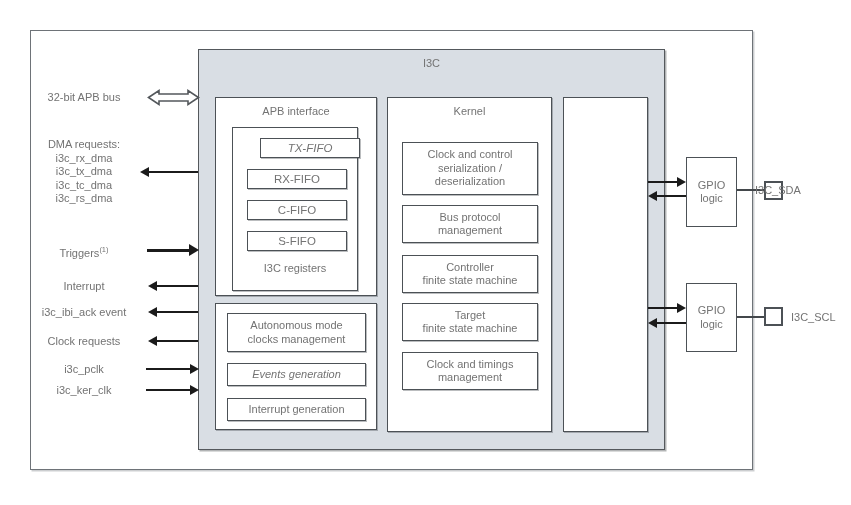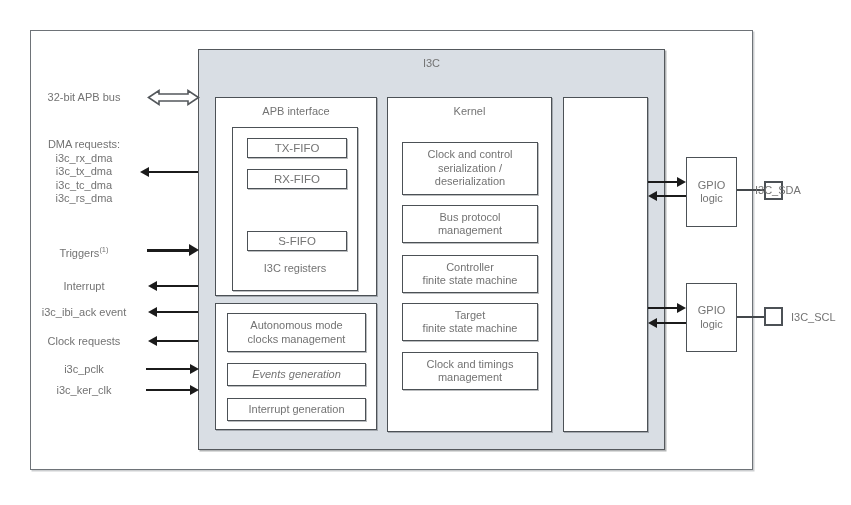--- a/index.html
+++ b/index.html
@@ -96,22 +96,23 @@
   <div class="abs lbl r" style="left:30px;top:383px;width:108px;">i3c_ker_clk</div>
   <div class="arrow right" style="left:146px;top:385px;width:53px;">
       <i class="shaft"></i>
       <i class="head"></i>
     </div>
 
   <div class="box shadow" style="left:215px;top:97px;width:162px;height:199px;"></div>
   <div class="abs lbl c" style="left:215px;top:104px;width:162px;">APB interface</div>
 
   <div class="box shadow" style="left:232px;top:127px;width:126px;height:164px;"></div>
-  <div class="box shadow flexc fifo" style="left:247px;top:138px;width:100px;height:20px;">TX-FIFO</div>
+  <div class="box shadow flexc fifo" style="left:260px;top:138px;width:100px;height:20px;font-style:italic;">TX-FIFO</div>
   <div class="box shadow flexc fifo" style="left:247px;top:169px;width:100px;height:20px;">RX-FIFO</div>
+  <div class="box shadow flexc fifo" style="left:247px;top:200px;width:100px;height:20px;">C-FIFO</div>
   <div class="box shadow flexc fifo" style="left:247px;top:231px;width:100px;height:20px;">S-FIFO</div>
   <div class="abs lbl c" style="left:232px;top:261px;width:126px;">I3C registers</div>
 
   <div class="box shadow" style="left:215px;top:303px;width:162px;height:127px;"></div>
   <div class="box shadow flexc small pre" style="left:227px;top:313px;width:139px;height:39px;">Autonomous mode
 clocks management</div>
   <div class="box shadow flexc small" style="left:227px;top:363px;width:139px;height:23px;font-style:italic;">Events generation</div>
   <div class="box shadow flexc small" style="left:227px;top:398px;width:139px;height:23px;">Interrupt generation</div>
 
   <div class="box shadow" style="left:387px;top:97px;width:165px;height:335px;"></div>

